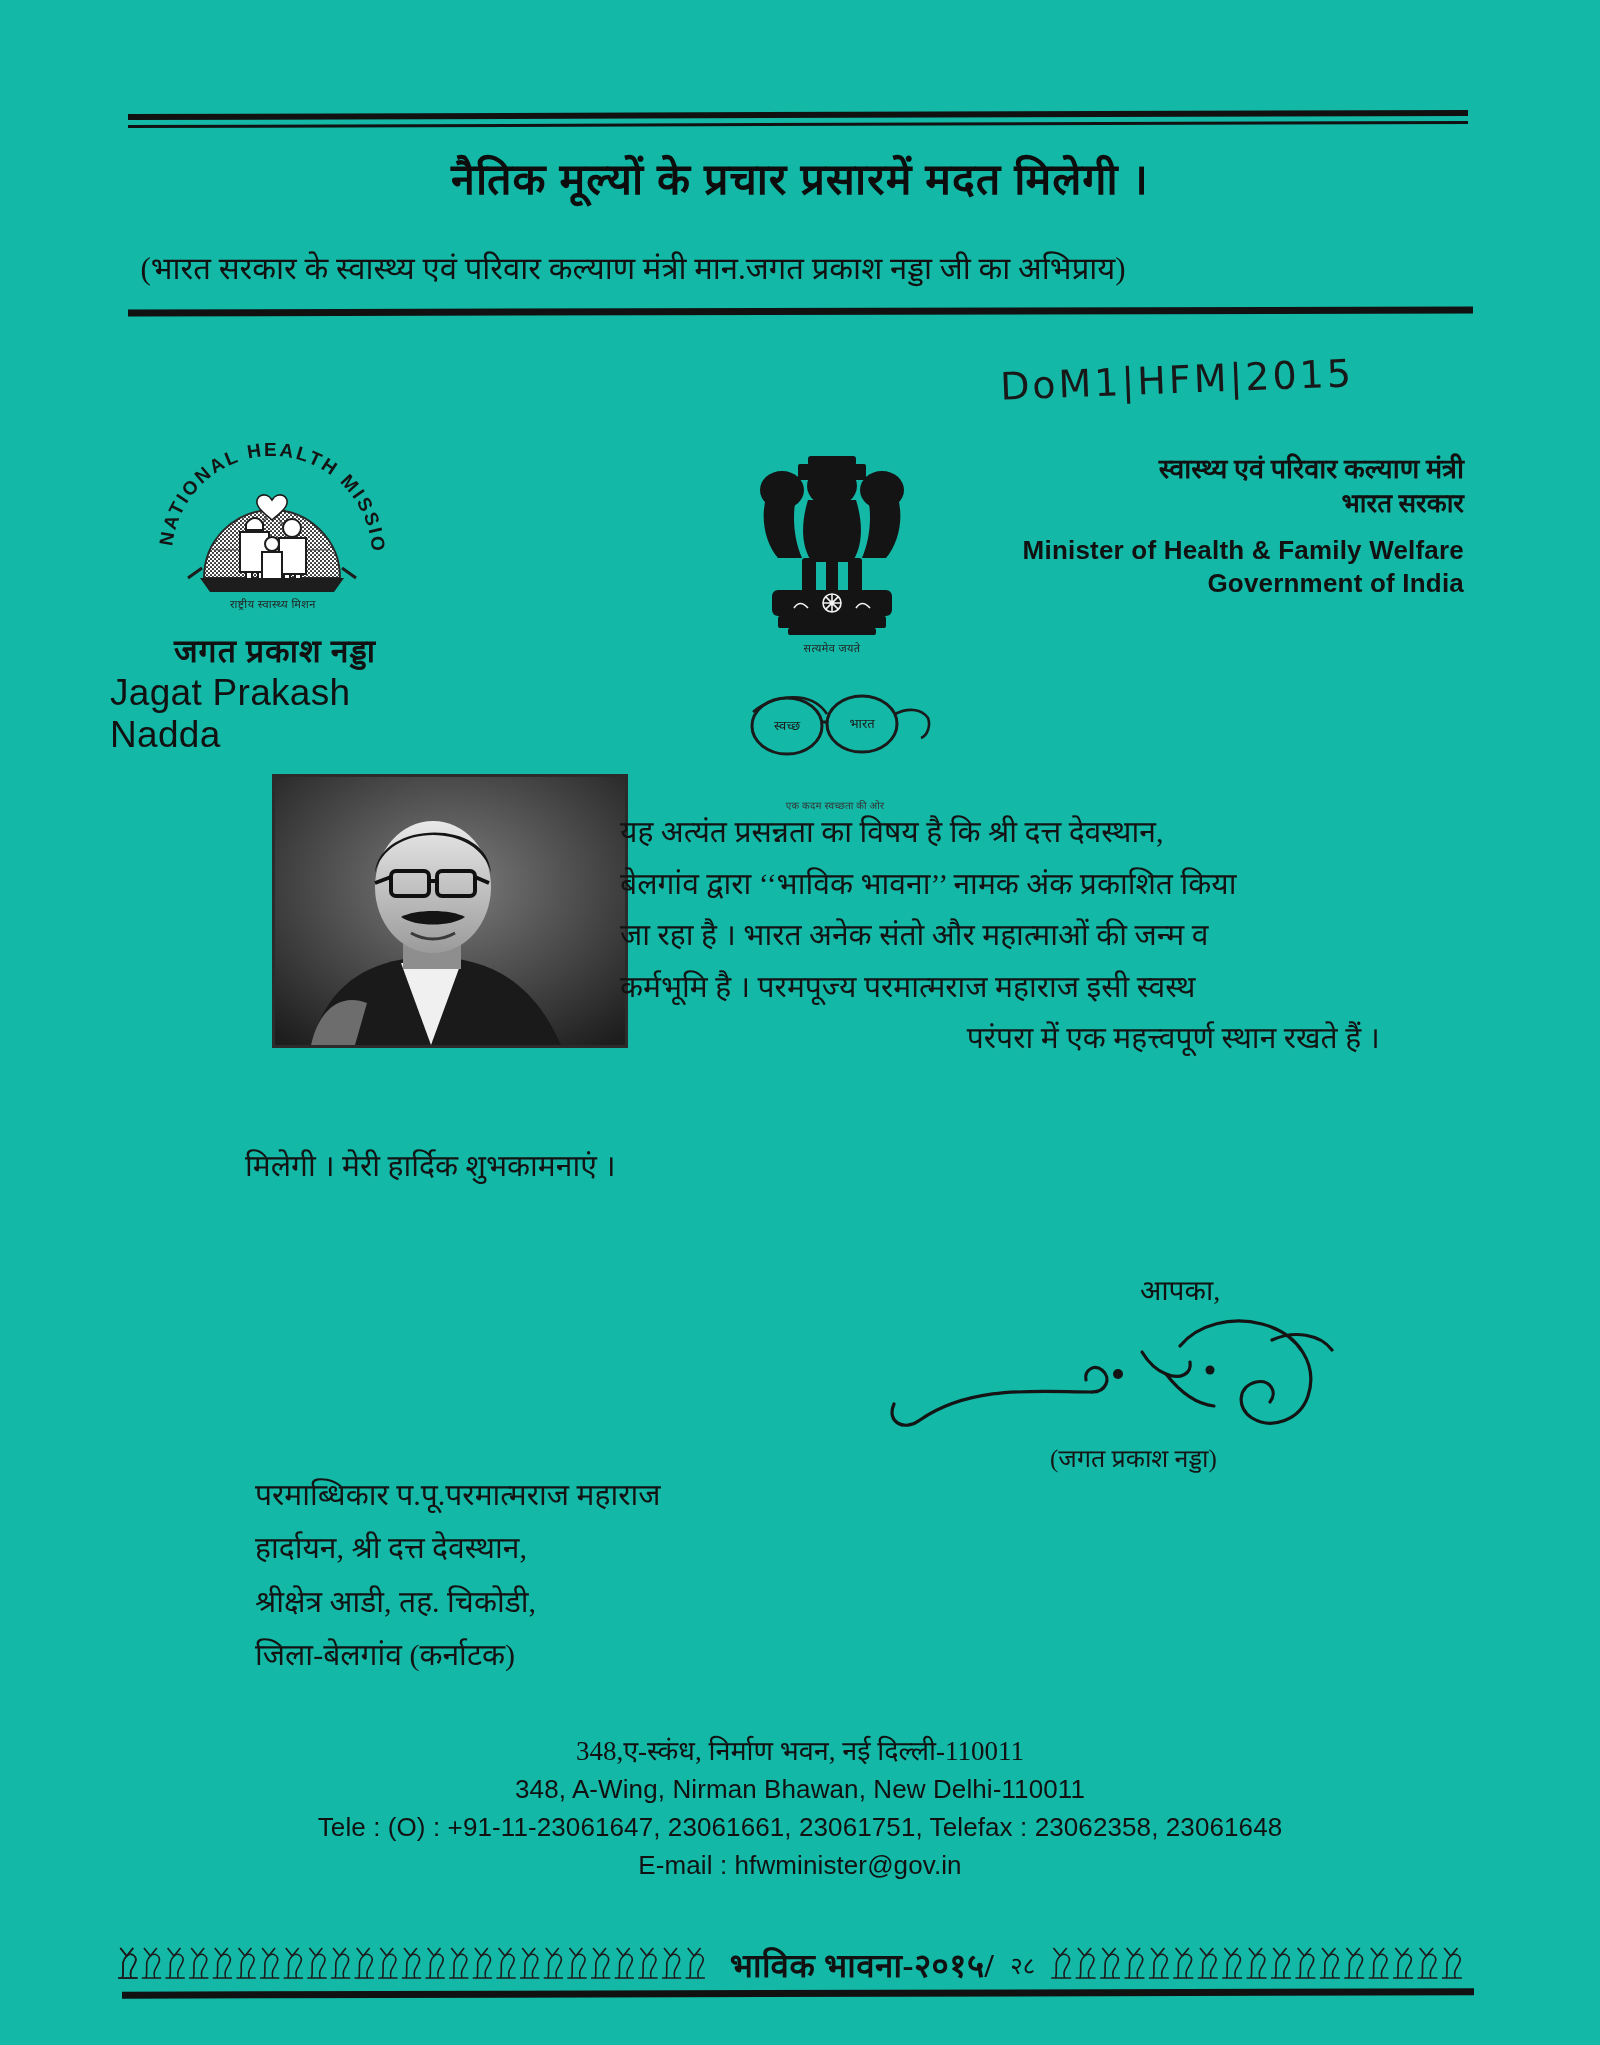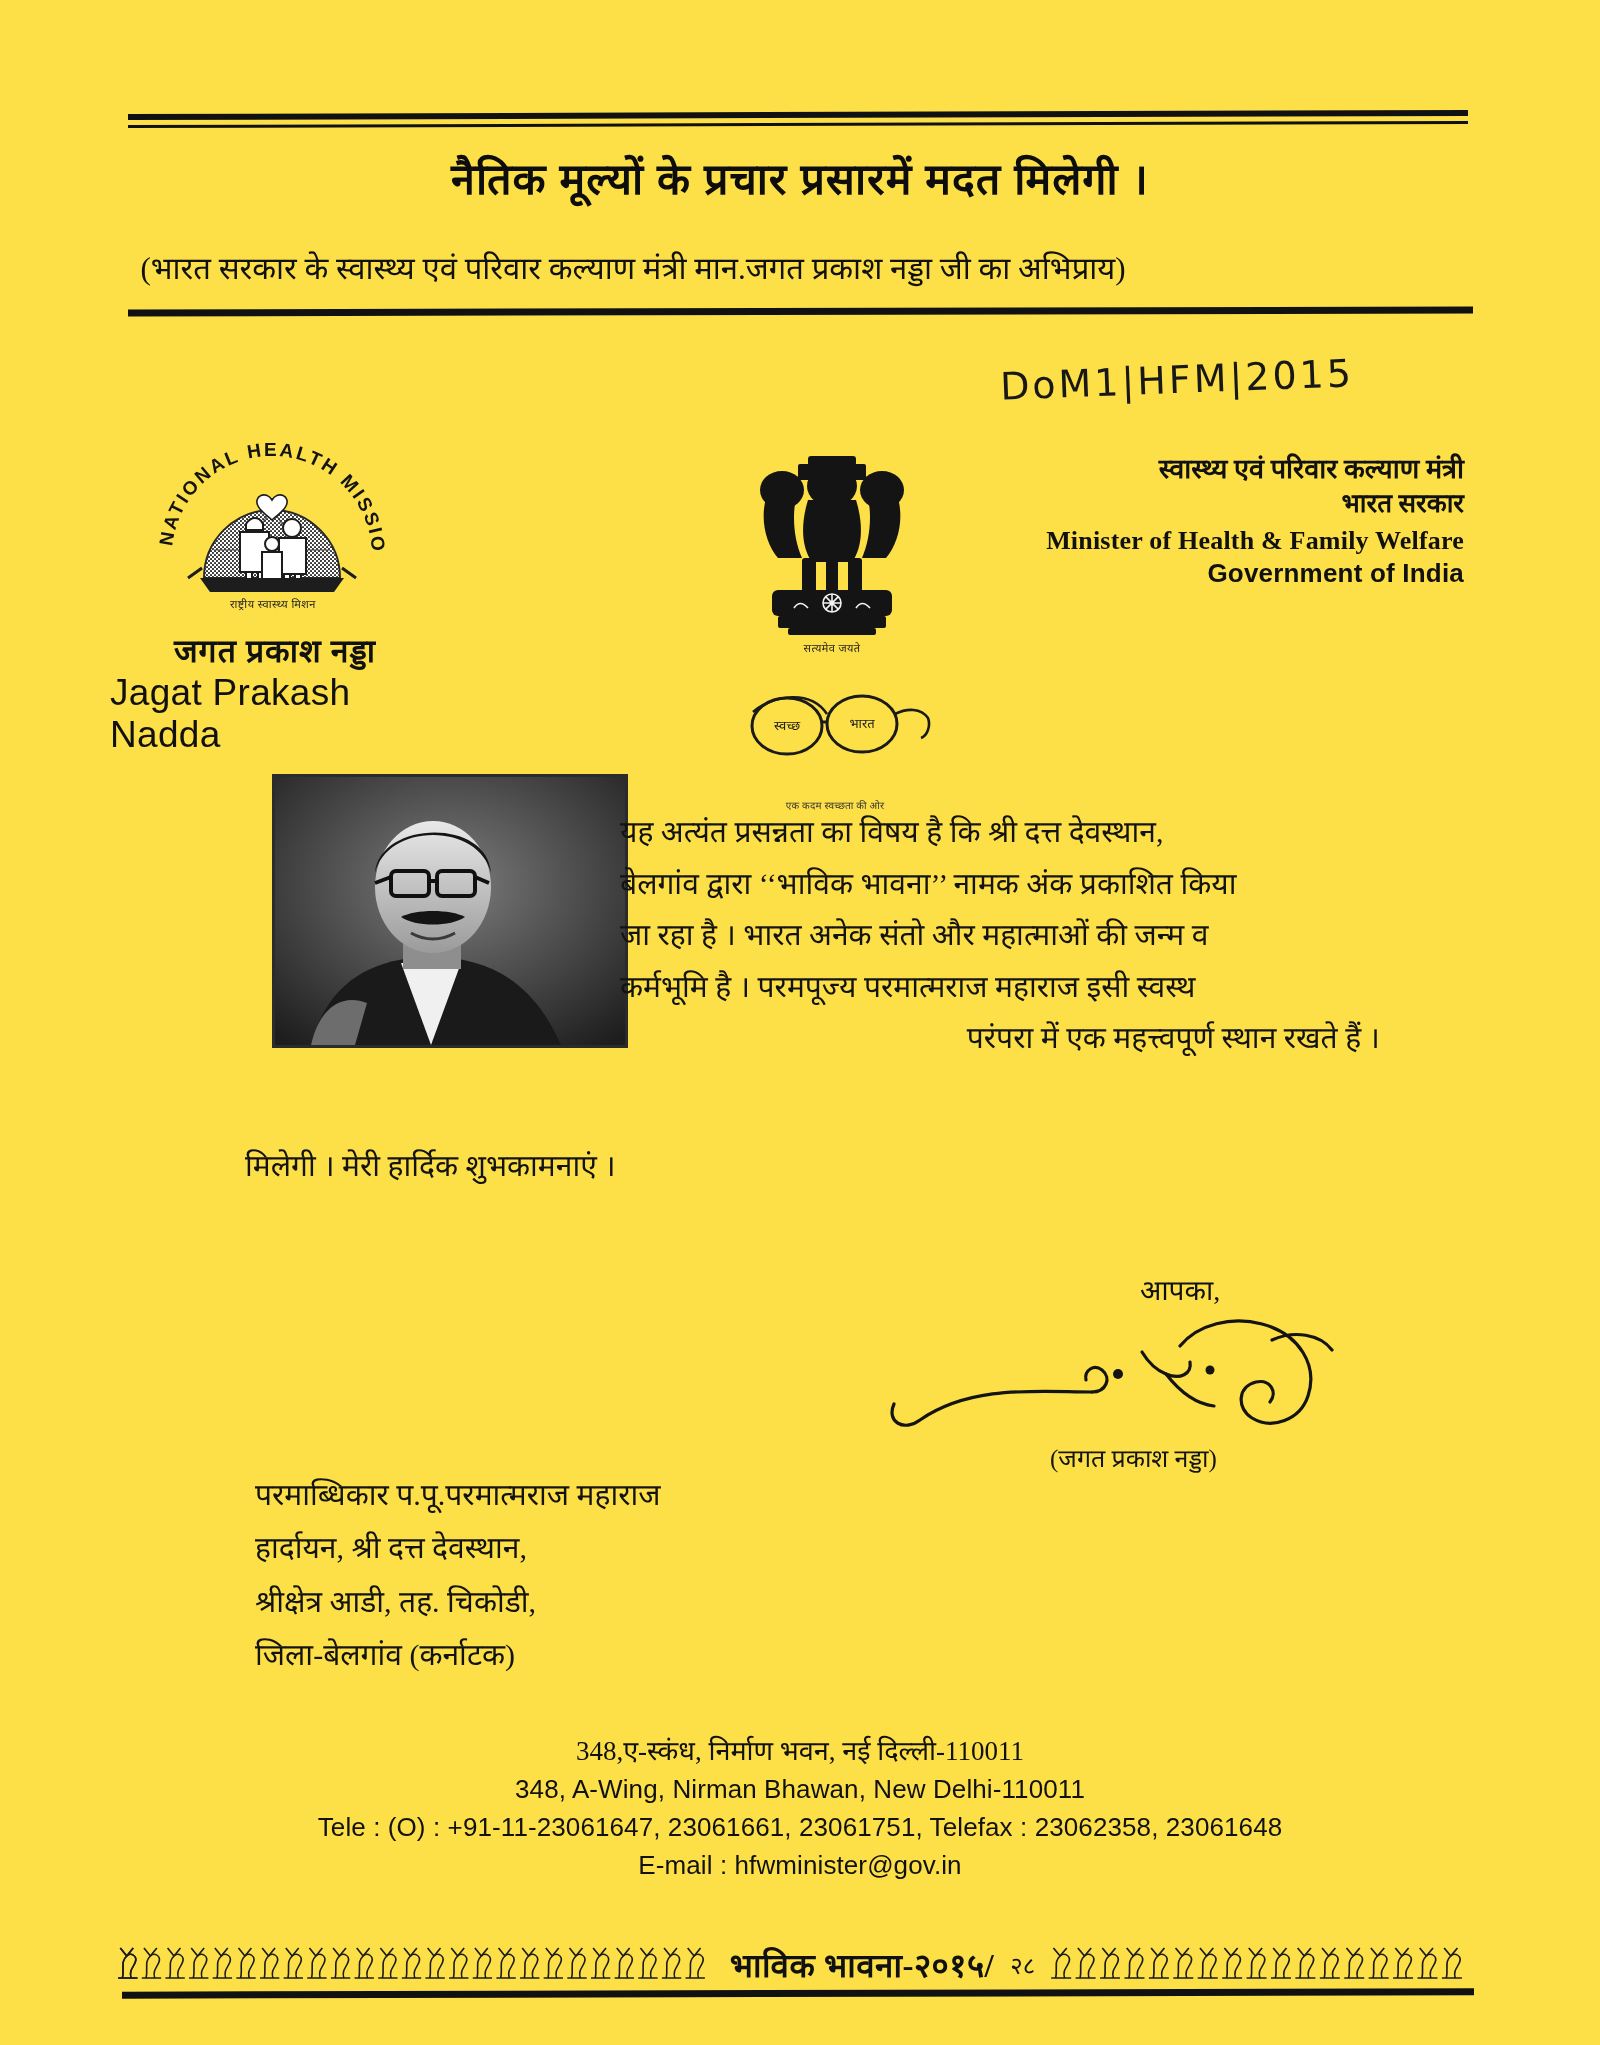--- a/index.html
+++ b/index.html
@@ -13,21 +13,21 @@
     font-family: "Liberation Serif", "DejaVu Serif", serif;
     color: #111111;
     position: relative;
     overflow: hidden;
   }
   .page {
     position: absolute;
     left: 0; top: 0;
     width: 1600px;
     height: 2045px;
-    background: #fde047;
+    background: #14b8a6;
   }
 
   
   .rule-top {
     position: absolute;
     left: 128px;
     top: 112px;
     width: 1340px;
     height: 14px;
   }
@@ -99,21 +99,21 @@
   }
   .minister-block .hi1 { font-size: 27px; font-weight: bold; }
   .minister-block .hi2 { font-size: 26px; font-weight: bold; }
   .minister-block .en1,
   .minister-block .en2 {
     font-family: "Liberation Sans", "DejaVu Sans", sans-serif;
     font-weight: bold;
     font-size: 26px;
     letter-spacing: .2px;
   }
-  .minister-block .en1 { margin-top: 4px; font-family: Liberation Serif, serif; }
+  .minister-block .en1 { margin-top: 14px; }
 
   
   .nhm-logo {
     position: absolute;
     left: 148px;
     top: 428px;
     width: 248px;
     height: 182px;
   }
   .nhm-logo svg { display: block; }

